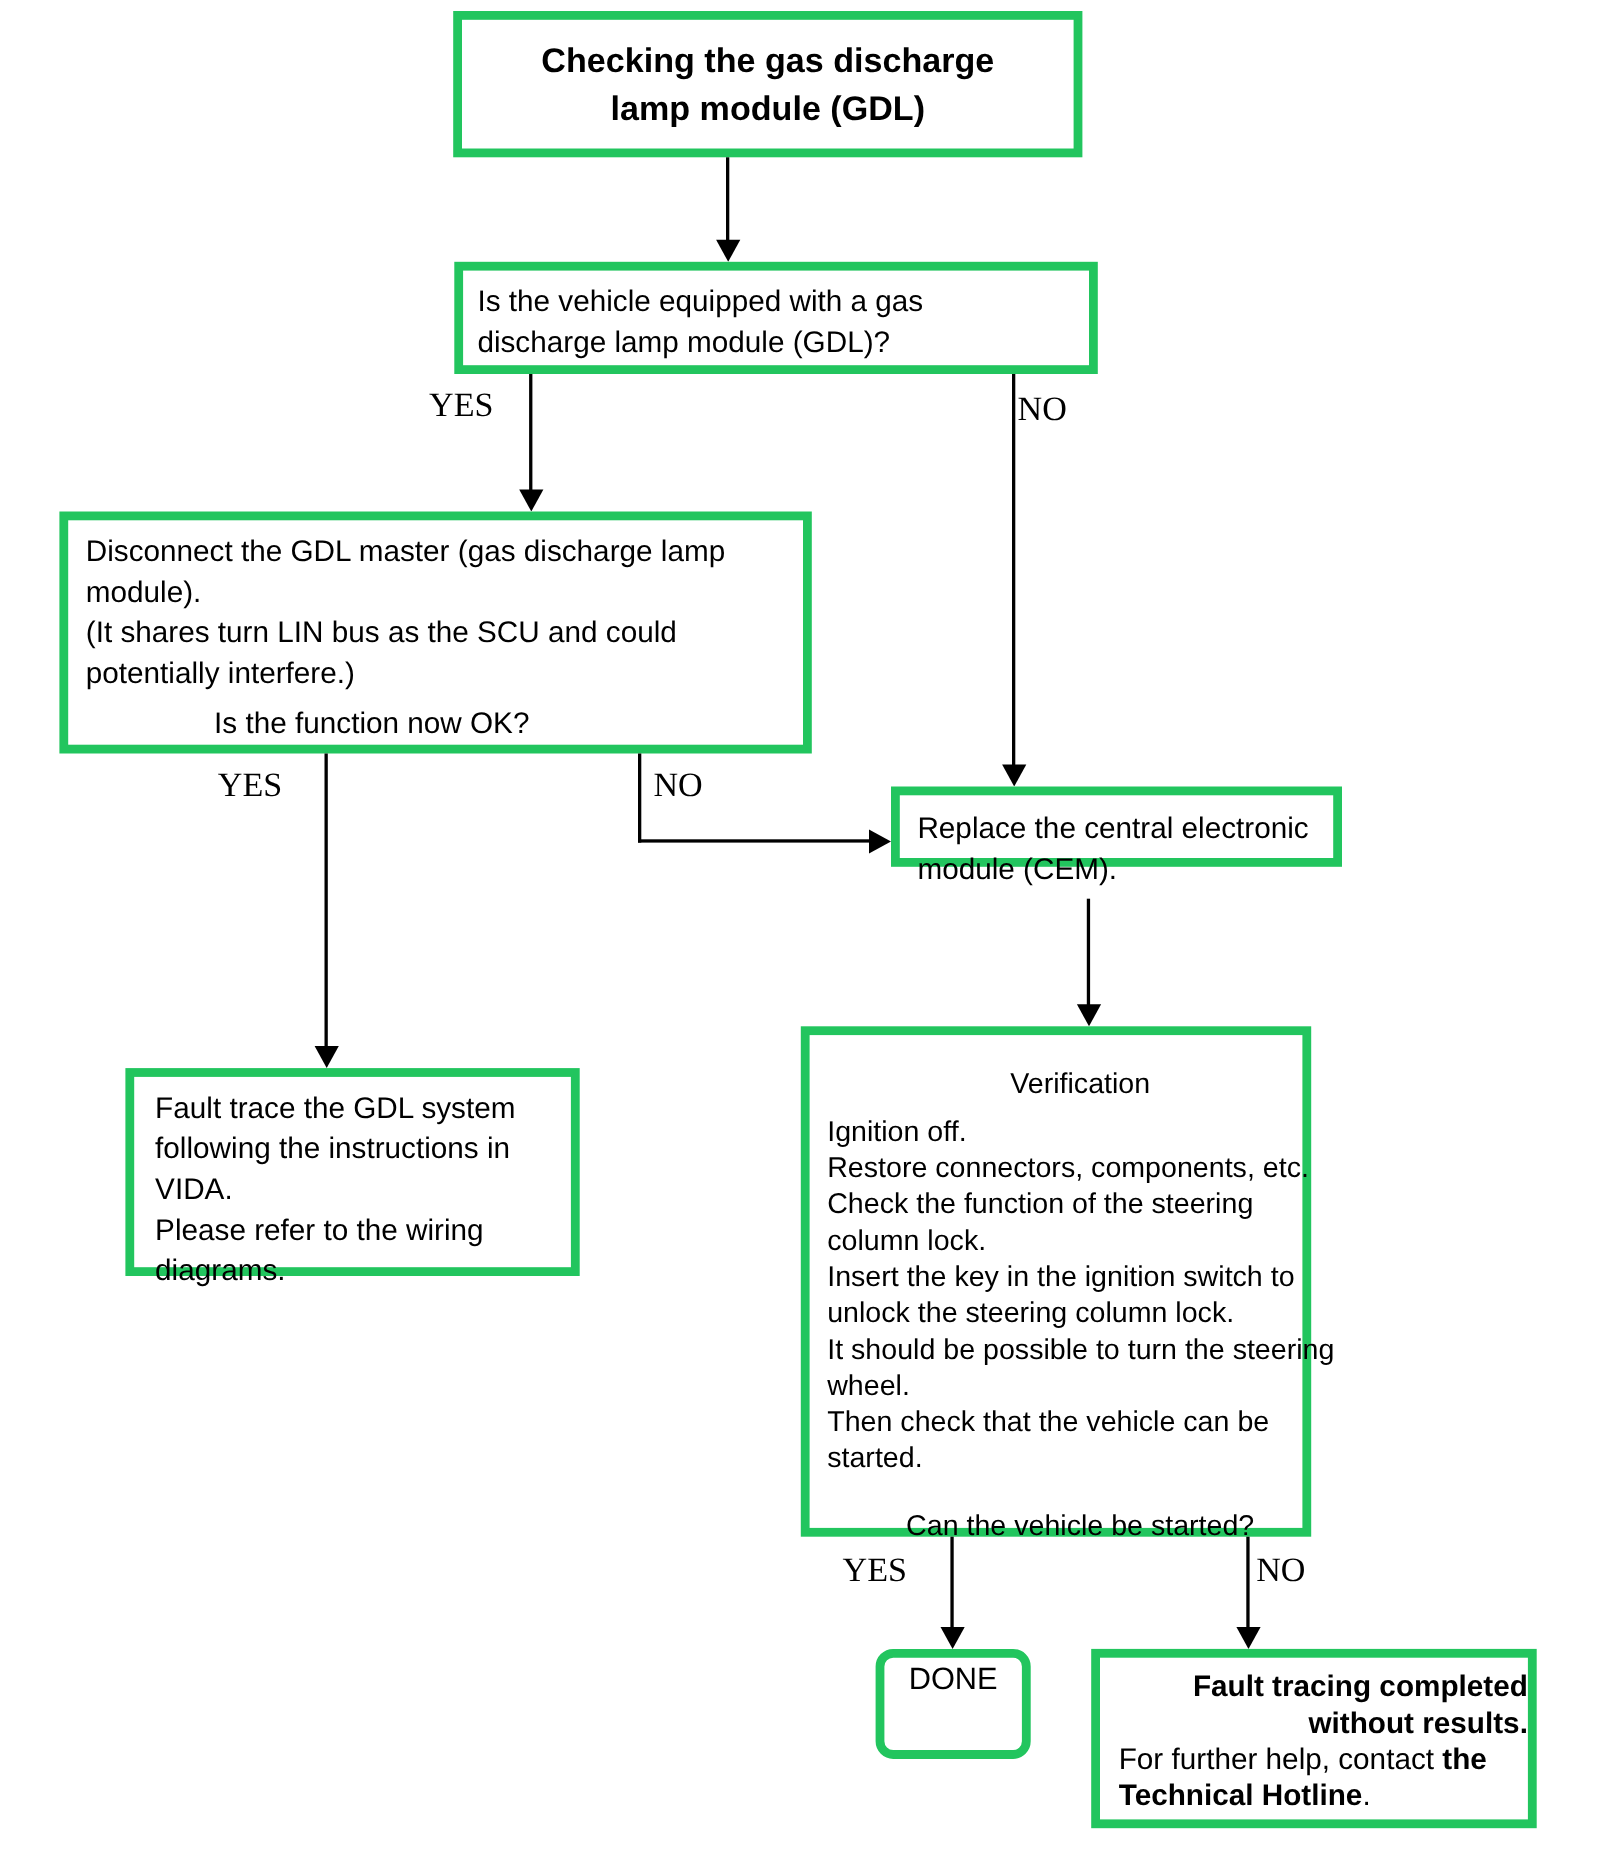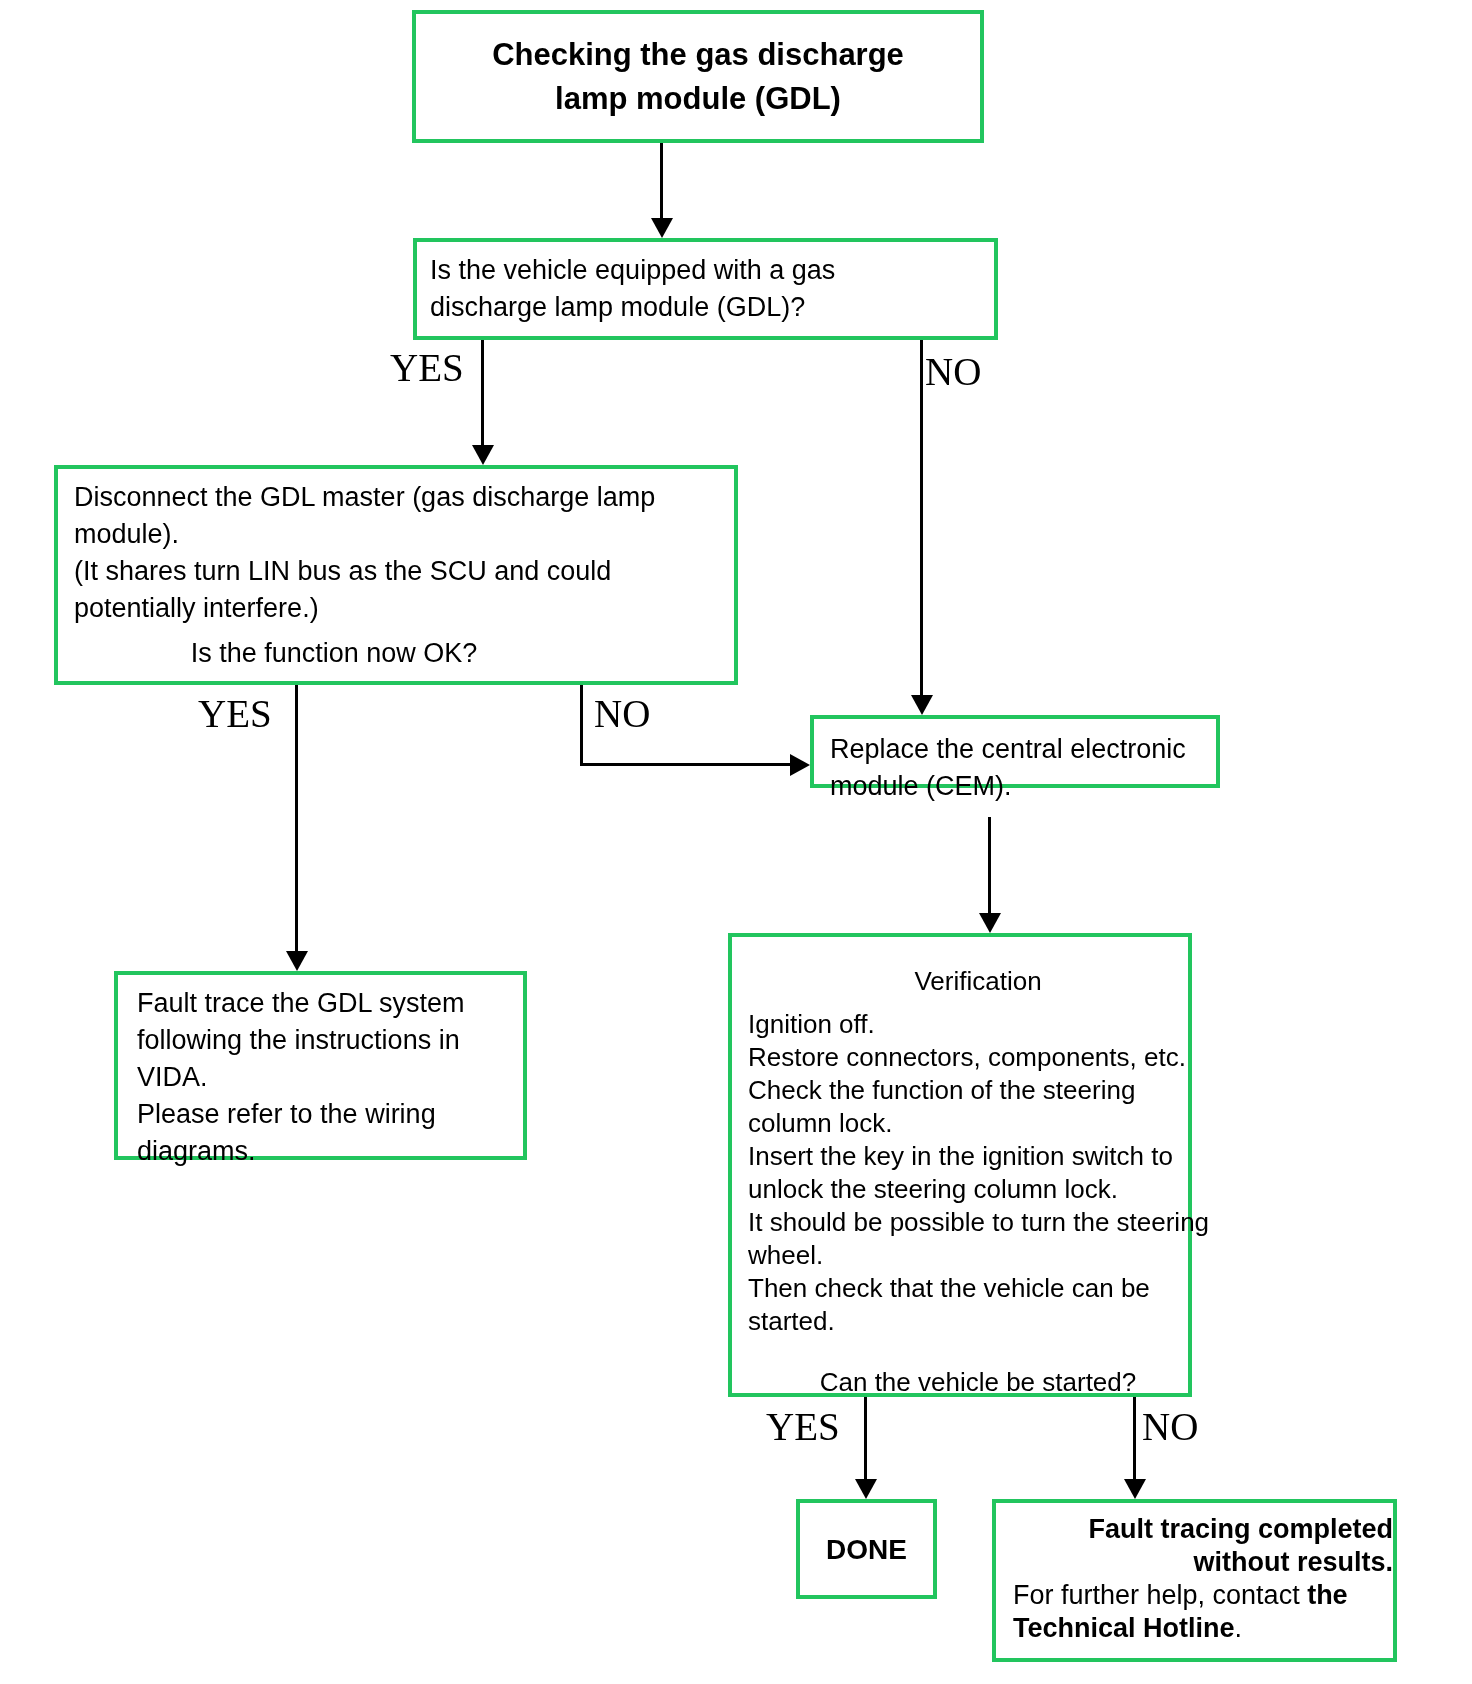--- a/index.html
+++ b/index.html
@@ -1,58 +1,58 @@
 <!DOCTYPE html>
 <html><head>
 <meta charset="utf-8">
 <style>
   html,body{margin:0;padding:0;background:#ffffff;}
   .canvas{
     position:relative;width:1472px;height:1684px;background:#ffffff;
     font-family:"Liberation Sans",sans-serif;color:#000;overflow:hidden;
   }
   .box{
-    position:absolute;border:4px solid #22c55e;background:#fff;
+    position:absolute;border:8px solid #22c55e;background:#fff;
     box-sizing:border-box;font-size:27px;line-height:37px;
   }
   .tline{white-space:nowrap;}
   .bold{font-weight:bold;text-align:right;}
   .connector{position:absolute;background:#000;}
   .arrow-down{
     position:absolute;width:0;height:0;
     border-left:11px solid transparent;border-right:11px solid transparent;
     border-top:20px solid #000;
   }
   .arrow-right{
     position:absolute;width:0;height:0;
     border-top:11px solid transparent;border-bottom:11px solid transparent;
     border-left:20px solid #000;
   }
   .branch-label{
     position:absolute;font-family:"Liberation Serif",serif;
-    font-size:39px;line-height:31px;white-space:nowrap;
+    font-size:31px;line-height:31px;white-space:nowrap;
   }
   
   .title-box{
     left:412px;top:10px;width:572px;height:133px;
     display:flex;flex-direction:column;justify-content:center;align-items:center;
     font-weight:bold;font-size:31px;line-height:44px;text-align:center;
   }
   .question-box{left:413px;top:238px;width:585px;height:102px;padding:10px 2px 0 13px;}
   .disconnect-box{left:54px;top:465px;width:684px;height:220px;padding:10px 0 0 16px;}
   .disconnect-q{margin-top:8px;width:520px;text-align:center;}
   .cem-box{left:810px;top:715px;width:410px;height:73px;padding:12px 0 0 16px;}
   .fault-box{left:114px;top:971px;width:413px;height:189px;padding:10px 0 0 19px;}
   .verif-box{left:728px;top:933px;width:464px;height:464px;padding:28px 0 0 16px;font-size:26px;line-height:33px;}
   .verif-title{width:460px;text-align:center;margin-bottom:10px;}
   .verif-q{margin-top:28px;width:460px;text-align:center;}
   .done-box{
     left:796px;top:1499px;width:141px;height:100px;
-    display:flex;align-items:center;justify-content:center;
-    font-weight:bold;font-size:28px;
+    display:flex;align-items:flex-start;justify-content:center;
+    font-weight:normal;font-size:28px;border-radius:16px;
   }
   .result-box{left:992px;top:1499px;width:405px;height:163px;padding:10px 0 0 17px;font-size:27px;line-height:33px;}
 </style>
 </head>
 <body>
 
 <div class="canvas">
 
   <div class="box title-box">
     <div class="tline">Checking the gas discharge</div>

